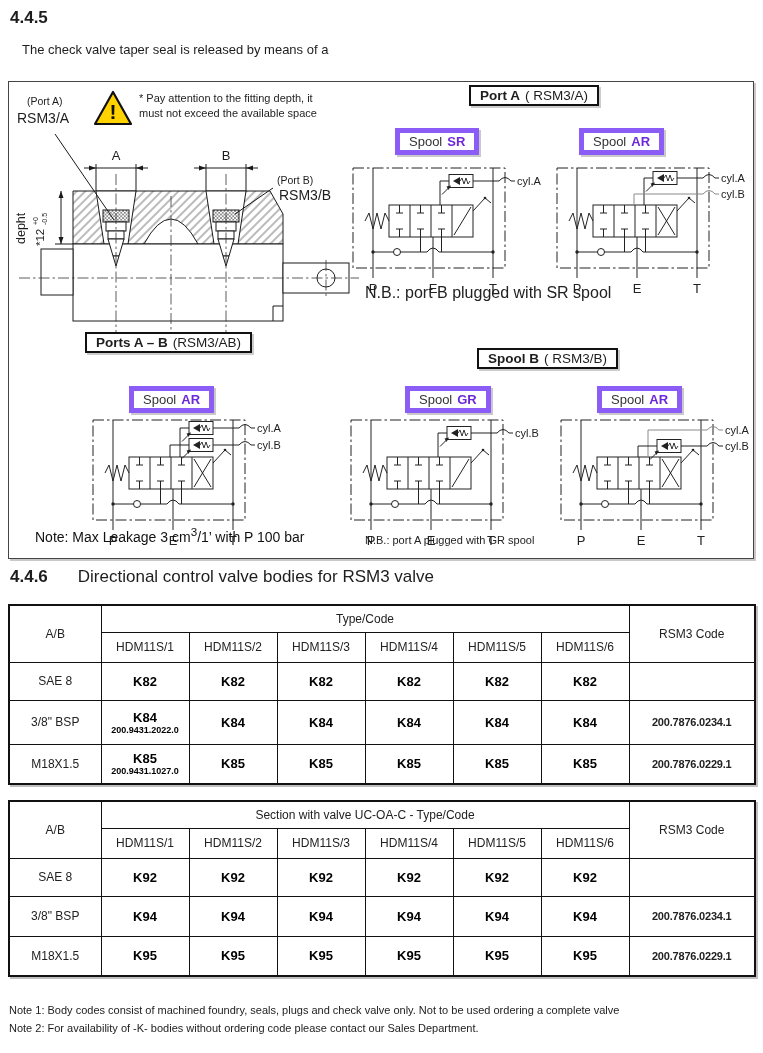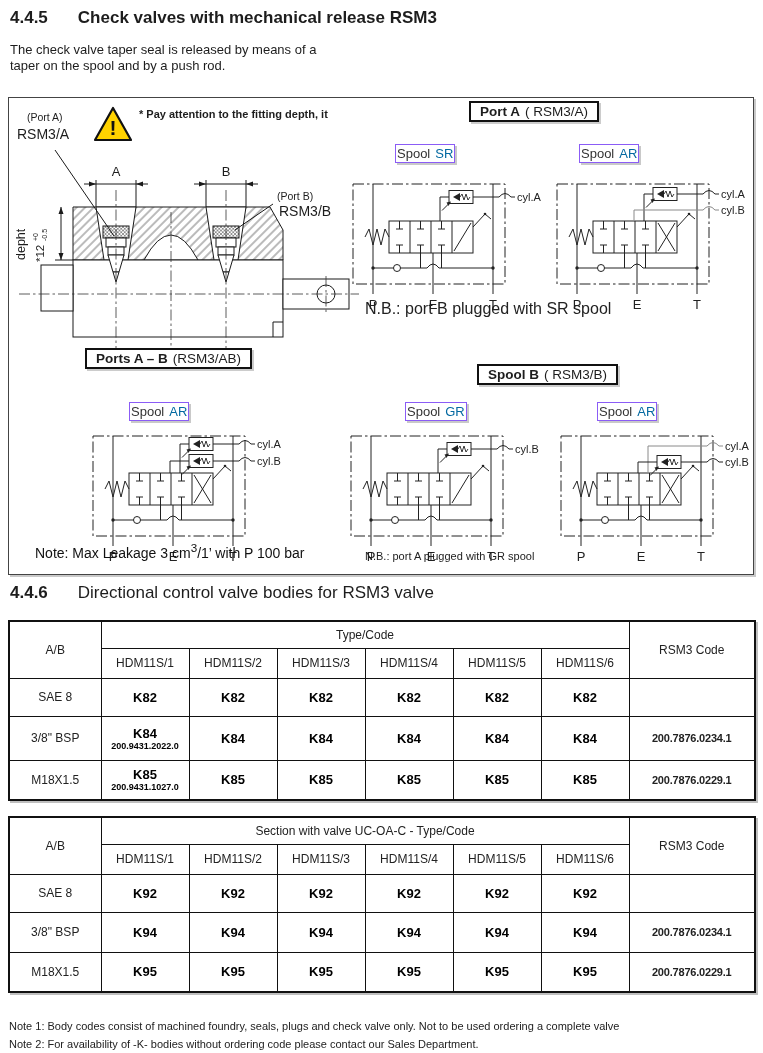--- a/index.html
+++ b/index.html
@@ -1,32 +1,32 @@
 <!DOCTYPE html>
 <html><head>
 <meta charset="utf-8">
 <style>
   html,body{margin:0;padding:0;}
   body{width:763px;height:1053px;background:#fff;position:relative;
        font-family:"Liberation Sans", sans-serif;color:#1d1d1d;}
   .sec-title{display:flex;gap:30px;font-size:17px;font-weight:bold;margin:8px 0 0 10px;}
-  .intro{margin:14px 0 0 10px;font-size:13px;line-height:16px;}
+  .intro{margin:14px 0 0 22px;font-size:13px;line-height:16px;}
   
   .fig{position:relative;margin:23px 0 0 8px;width:744px;height:476px;
        border:1px solid #444;box-shadow:2px 2px 0 #c9c9c9;background:#fff;}
   .warn-ico{position:absolute;left:84px;top:8px;}
-  .warn-text{position:absolute;left:130px;top:9px;font-size:11px;font-weight:bold;line-height:15px;width:230px;}
+  .warn-text{position:absolute;left:130px;top:9px;font-size:11px;font-weight:normal;line-height:15px;width:230px;}
   .callout-sm{position:absolute;font-size:10.5px;}
   .callout-lg{position:absolute;font-size:14px;}
   .portbox{position:absolute;border:2px solid #111;background:#fff;box-shadow:2px 2px 0 #ccc;
            padding:1px 9px;font-size:13.5px;display:flex;gap:5px;white-space:nowrap;}
   .portbox .b{font-weight:bold;}
-  .spoolbox{position:absolute;border:1px solid #8b5cf6;background:#fff;box-shadow:2px 2px 0 #c9c9c9;
-            padding:1px 1px;font-size:13px;display:flex;gap:5px;white-space:nowrap;color:#333;}
-  .spoolbox .b{font-weight:normal;color:#0369a1;}
+  .spoolbox{position:absolute;border:5px solid #8b5cf6;background:#fff;box-shadow:2px 2px 0 #c9c9c9;
+            padding:1px 9px;font-size:13px;display:flex;gap:5px;white-space:nowrap;color:#333;}
+  .spoolbox .b{font-weight:bold;color:#6d28d9;}
   .nb{position:absolute;font-size:16px;color:#222;}
   .leak{position:absolute;font-size:14px;color:#111;}
   .schematic{position:absolute;}
   .schematic text{font-family:"Liberation Sans",sans-serif;}
   .pt{font-size:13px;fill:#222;text-anchor:middle;}
   .cyl{font-size:11px;fill:#222;}
   .dashdot{stroke-dasharray:11 3 2.5 3;}
   
   .ktable{border-collapse:collapse;margin:17px 0 0 8px;table-layout:fixed;
           box-shadow:2px 2px 0 #bfbfbf;background:#fff;}
@@ -80,35 +80,34 @@
       <polygon points="4,6.5 11,2.5 11,10.5" fill="#222" stroke="none"></polygon>
       <polyline points="11,6.5 13,3.5 15,9.5 17,3.5 19,9.5 21,6.5" stroke-width="0.9"></polyline>
       <path d="M-7,20 L1,12"></path>
       <polygon points="2,11 -2.5,12 -0.5,15.5" fill="#222" stroke="none"></polygon>
     </g>
   </defs>
 </svg>
 
 <div class="sec-title">
   <span>4.4.5</span>
-  <span>Check valves with mechanical release RSM3</span>
 </div>
 <div class="intro">
   <div>The check valve taper seal is released by means of a</div>
-  <div>taper  on the spool and by a push rod.</div>
 </div>
 
 <div class="fig">
 
   <svg class="warn-ico" width="40" height="37" viewBox="0 0 40 37">
     <polygon points="20,2 38,34 2,34" fill="#FFD200" stroke="#111" stroke-width="2.2" stroke-linejoin="round"></polygon>
     <text x="20" y="29" text-anchor="middle" font-size="21" font-weight="bold" fill="#111">!</text>
   </svg>
   <div class="warn-text">
     <div>* Pay attention to the fitting depth, it</div>
+    <div>must not exceed the available space</div>
   </div>
 
   <div class="callout-sm" style="left:18px;top:13px">(Port A)</div>
   <div class="callout-lg" style="left:8px;top:28px">RSM3/A</div>
 
   <svg class="schematic" style="left:2px;top:52px" width="352" height="250" viewBox="0 0 352 250">
     <defs>
       <pattern id="hatch" width="6" height="6" patternUnits="userSpaceOnUse" patternTransform="rotate(45)">
         <rect width="6" height="6" fill="#fff"></rect>
           <line x1="3" y1="0" x2="3" y2="6" stroke="#555" stroke-width="0.8"></line>

